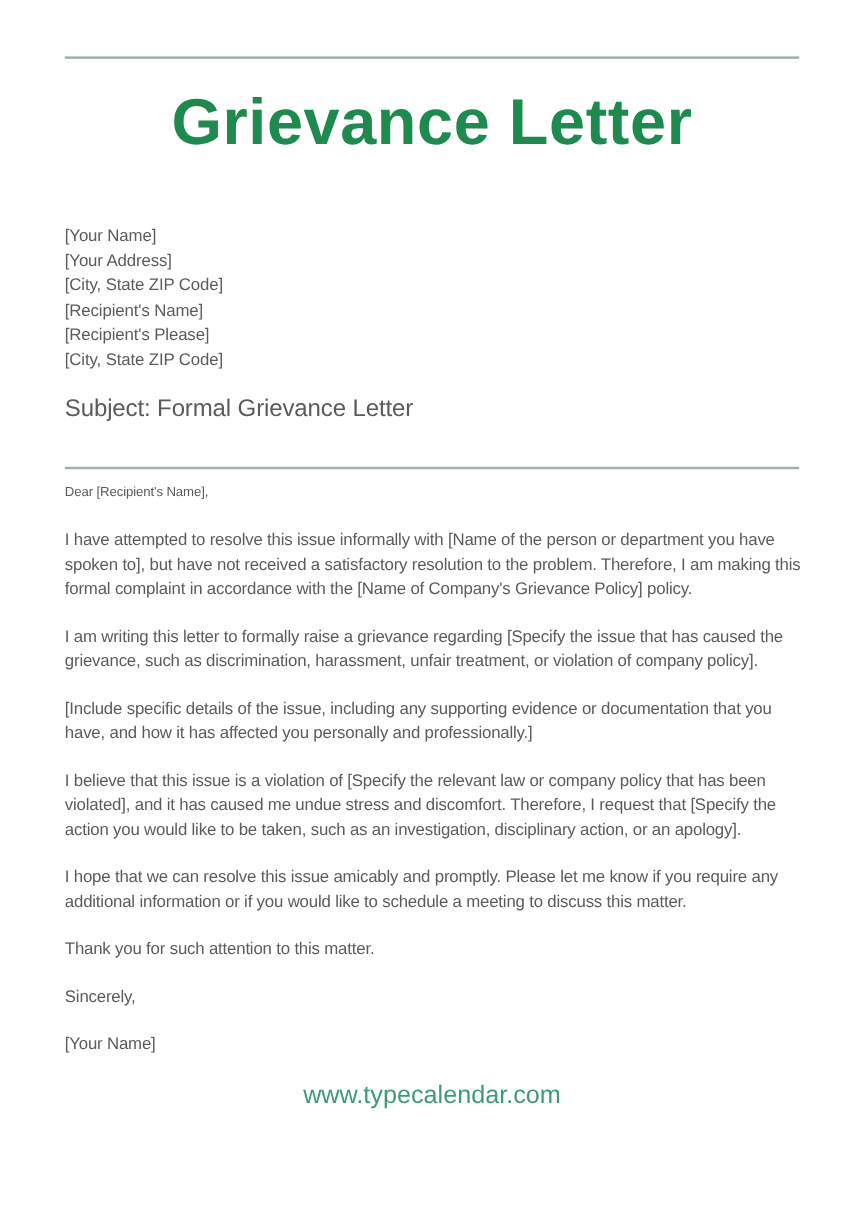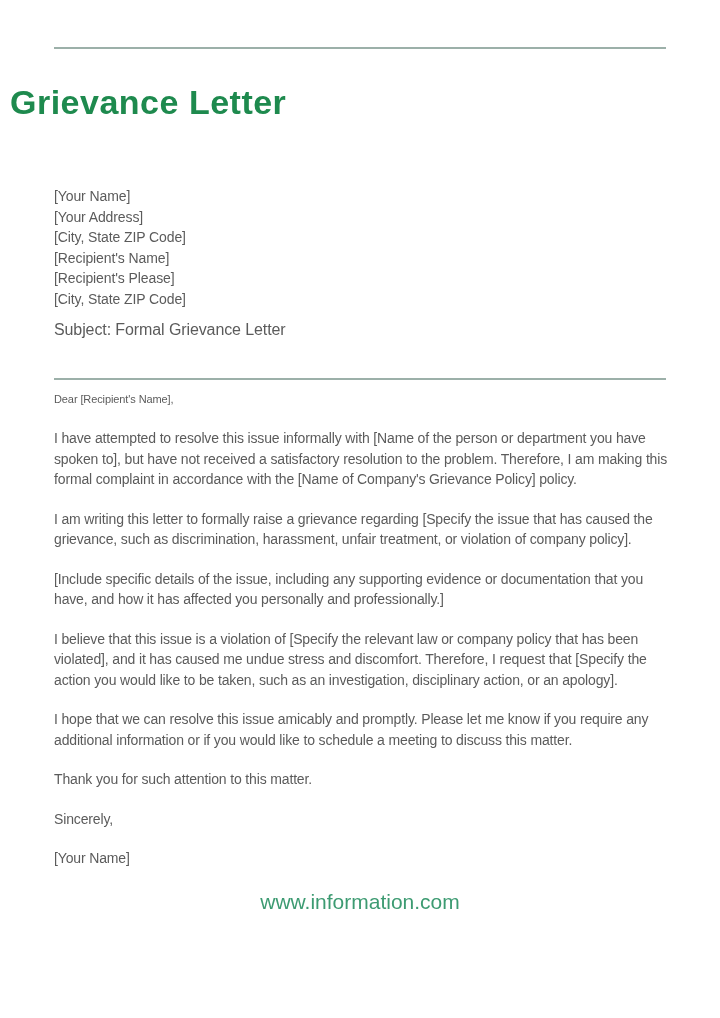--- a/index.html
+++ b/index.html
@@ -21,36 +21,36 @@
   .rule {
     border: 0;
     height: 2px;
     background: var(--rule-color, #9cb0a9);
     margin: 0 54px;
     width: 612px;
   }
   .top-rule { margin-top: 47px; }
   .title {
     margin: 26px 10px 0;
-    text-align: left;
-    font-size: 34px;
+    text-align: center;
+    font-size: 54px;
     line-height: 54px;
     font-weight: bold;
     letter-spacing: 0.5px;
     color: var(--title-green, #1e8a4e);
   }
   .address-block { margin: 57px 54px 0; }
   .address-line {
     font-size: 14px;
     line-height: 20.5px;
     letter-spacing: -0.1px;
   }
   .subject {
-    margin: 11px 54px 0;
-    font-size: 16px;
+    margin: 22px 54px 0;
+    font-size: 20px;
     line-height: 20.5px;
     letter-spacing: -0.1px;
   }
   .mid-rule { margin-top: 37px; }
   .salutation {
     margin: 9px 54px 0;
     font-size: 11px;
     line-height: 20.5px;
     letter-spacing: -0.1px;
   }
@@ -97,16 +97,16 @@
   <p class="para">I am writing this letter to formally raise a grievance regarding [Specify the issue that has caused the grievance, such as discrimination, harassment, unfair treatment, or violation of company policy].</p>
   <p class="para">[Include specific details of the issue, including any supporting evidence or documentation that you have, and how it has affected you personally and professionally.]</p>
   <p class="para">I believe that this issue is a violation of [Specify the relevant law or company policy that has been violated], and it has caused me undue stress and discomfort. Therefore, I request that [Specify the action you would like to be taken, such as an investigation, disciplinary action, or an apology].</p>
   <p class="para">I hope that we can resolve this issue amicably and promptly. Please let me know if you require any additional information or if you would like to schedule a meeting to discuss this matter.</p>
   <p class="para">Thank you for such attention to this matter.</p>
 
   <p class="closing">Sincerely,</p>
   <p class="signature">[Your Name]</p>
 
   <div class="footer">
-    <span>www.information.com</span>
+    <span>www.typecalendar.com</span>
   </div>
 
 </div>
 
 </body></html>

